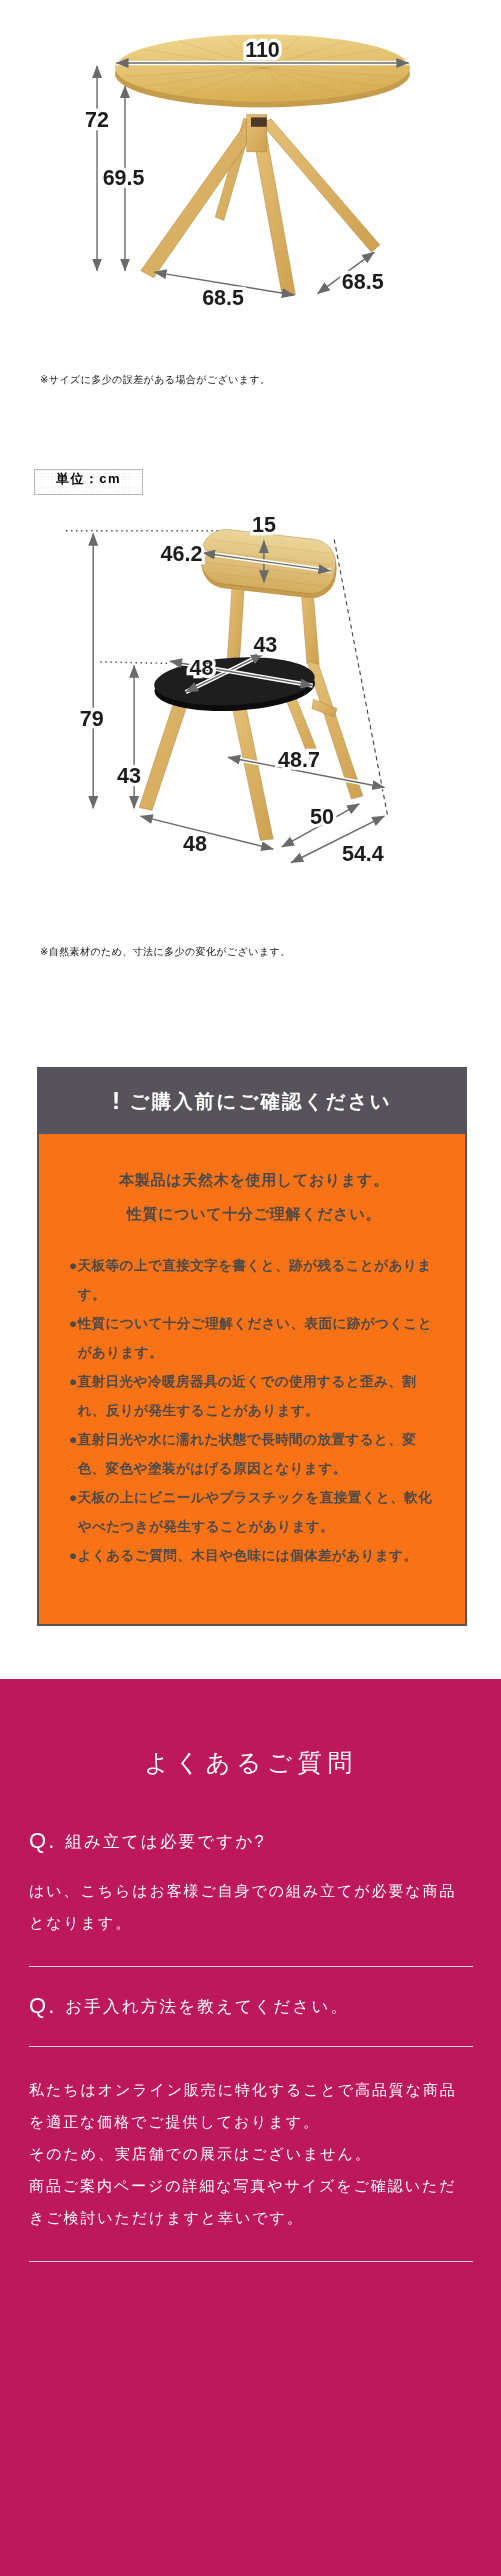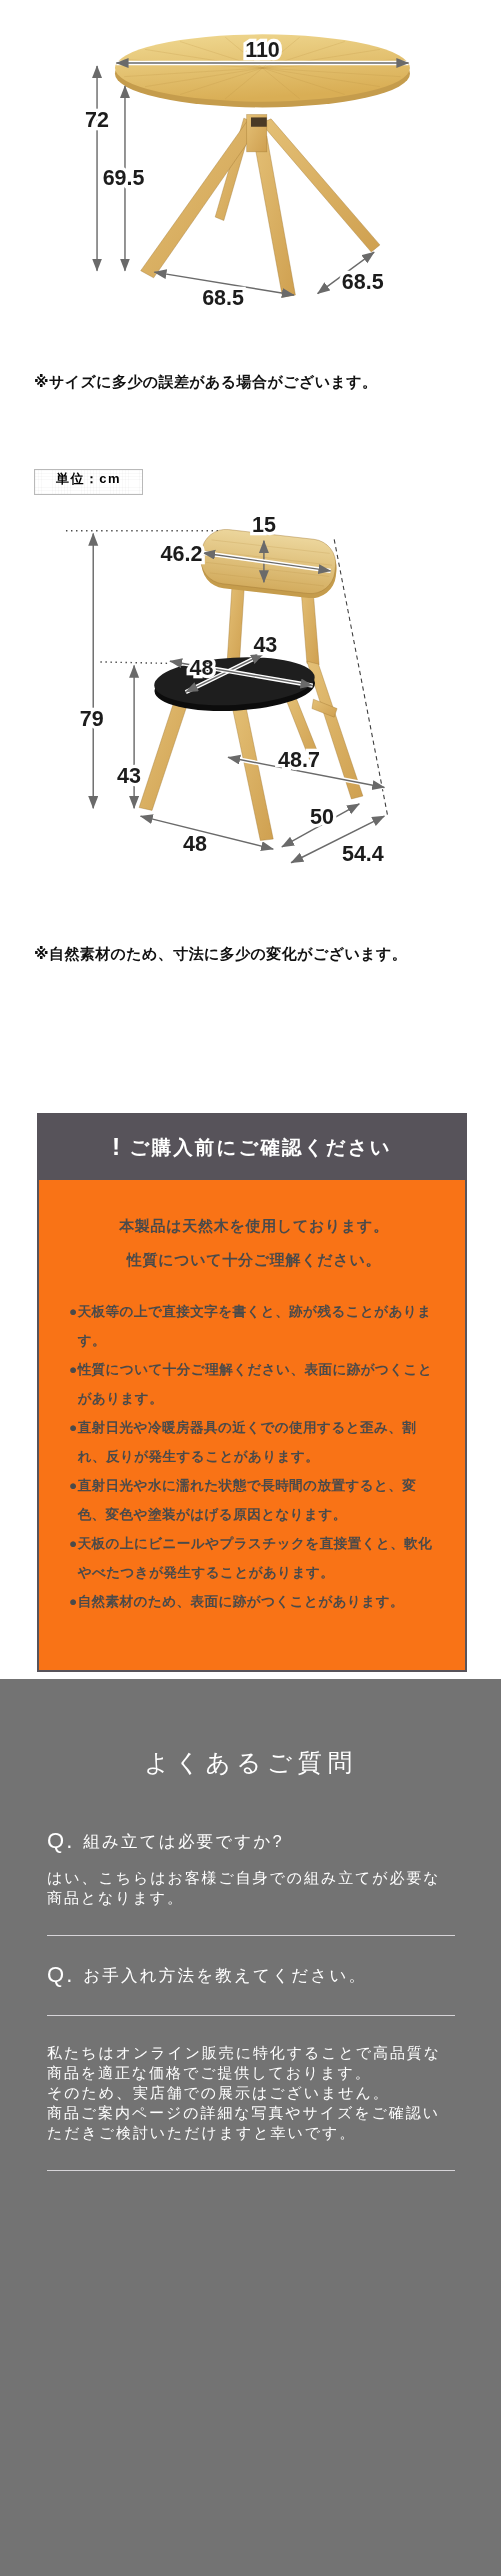--- a/index.html
+++ b/index.html
@@ -11,48 +11,48 @@
   
   .case{stroke:#ffffff;stroke-width:6;fill:none;}
   .dim{stroke:#6a6a6a;stroke-width:2;fill:none;}
   .dlab{font-family:"Liberation Sans","DejaVu Sans",sans-serif;font-size:30px;font-weight:bold;
         fill:#1c1c1c;stroke:#ffffff;stroke-width:9px;paint-order:stroke;text-anchor:middle;}
   .dot{stroke:#4a4a4a;stroke-width:2;stroke-dasharray:2 5;fill:none;}
   .dsh{stroke:#3a3a3a;stroke-width:1.5;stroke-dasharray:6 5;fill:none;}
   .grain{stroke:rgba(185,145,65,0.30);stroke-width:1;}
   .wood-stroke{stroke:rgba(160,120,50,0.55);stroke-width:1;}
 
-  .note{position:absolute;left:34px;font-size:15px;font-weight:bold;color:#111;letter-spacing:0.4px;}
+  .note{position:absolute;left:40px;font-size:10px;font-weight:normal;color:#111;letter-spacing:0.4px;}
   .note1{top:373px;}
   .note2{top:945px;}
 
   .unit-box{position:absolute;left:34px;top:469px;width:107px;height:24px;background:#fff;
     border:0.7px solid #b9b9b9;display:flex;align-items:flex-start;justify-content:center;
     font-size:13px;font-weight:bold;letter-spacing:1.4px;color:#000;
     background-image:repeating-linear-gradient(0deg,rgba(0,0,0,0.025) 0 0.7px,transparent 0.7px 2.9px),
                      repeating-linear-gradient(90deg,rgba(0,0,0,0.025) 0 0.7px,transparent 0.7px 2.9px);}
 
   .caution{position:absolute;left:37px;top:1067px;width:430px;}
   .caution-head{height:67px;background:#57535a;color:#fff;text-align:center;line-height:67px;
-    font-size:19.4px;font-weight:bold;letter-spacing:2.2px;margin-top:46px;}
+    font-size:19.4px;font-weight:bold;letter-spacing:2.2px;}
   .excl{font-size:24.4px;margin-right:7.2px;vertical-align:-1.4px;}
   .caution-body{height:492px;border:2.2px solid #57535a;border-top:none;box-sizing:border-box;
     background:#f97316;padding:29px 26px 0 30px;}
   .intro{font-size:15px;font-weight:bold;color:#4a4a4a;text-align:center;line-height:34px;letter-spacing:0.7px;}
   .blist{list-style:none;margin:20px 0 0;padding:0;}
   .blist li{display:flex;font-size:13.6px;color:#4a4a4a;font-weight:bold;line-height:29px;letter-spacing:0.4px;}
   .blist .b{flex:0 0 auto;}
   .blist .t{flex:1;}
 
   .faq{position:absolute;left:0;top:1679px;width:502px;height:897px;box-sizing:border-box;
-    background:#737373;color:#ffffff;padding:68px 47px 0;}
+    background:#be185d;color:#ffffff;padding:68px 29px 0;}
   .faq h2{margin:0 0 50px;font-size:24.4px;font-weight:normal;letter-spacing:5.7px;text-align:center;line-height:32px;}
   .q{font-size:16.5px;letter-spacing:2.2px;line-height:24.4px;}
   .qp{font-size:22px;margin-right:8.6px;vertical-align:-1.4px;}
-  .a{font-size:15px;line-height:20px;letter-spacing:1.9px;margin-top:14px;white-space:pre-line;}
+  .a{font-size:15px;line-height:32px;letter-spacing:1.9px;margin-top:21px;white-space:pre-line;}
   .faq hr{border:none;border-top:0.7px solid #d6d4d8;margin:27px 0;}
 </style>
 </head>
 <body>
 
 <div class="page">
 
   <svg class="table-svg" width="502" height="401" viewBox="0 0 700 560">
     <defs>
       <marker id="ah" markerWidth="10" markerHeight="8" refX="8.5" refY="3.5" orient="auto-start-reverse">
@@ -226,21 +226,21 @@
         <li>
             <span class="b">●</span>
             <span class="t">直射日光や水に濡れた状態で長時間の放置すると、変色、変色や塗装がはげる原因となります。</span>
           </li>
         <li>
             <span class="b">●</span>
             <span class="t">天板の上にビニールやプラスチックを直接置くと、軟化やべたつきが発生することがあります。</span>
           </li>
         <li>
             <span class="b">●</span>
-            <span class="t">自然素材のため、表面に跡がつくことがあります。</span>
+            <span class="t">よくあるご質問、木目や色味には個体差があります。</span>
           </li>
       </ul>
     </div>
   </div>
 
   <section class="faq">
     <h2>よくあるご質問</h2>
 
     <div class="qa">
       <div class="q">

